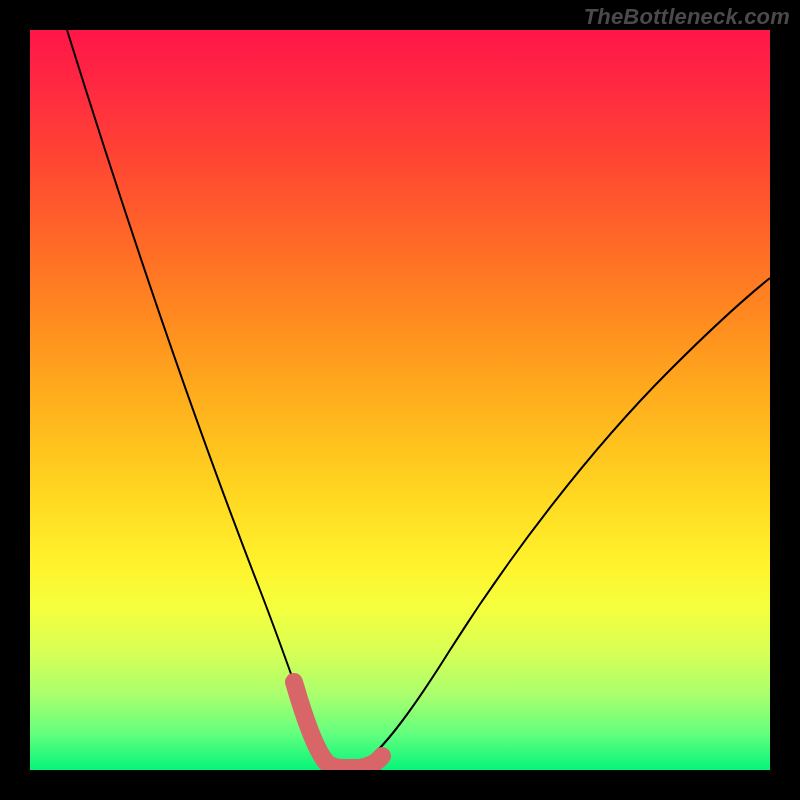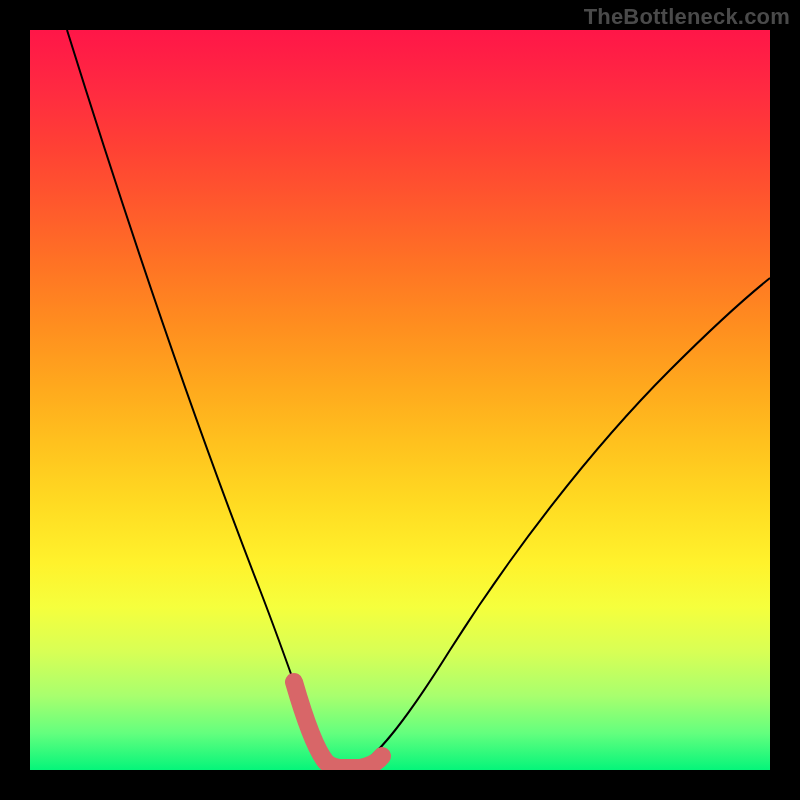--- a/index.html
+++ b/index.html
@@ -48,20 +48,21 @@
   }
   .watermark {
     position: absolute;
     top: 4px;
     right: 10px;
     color: #4a4a4a;
     font-size: 22px;
     font-weight: 600;
     letter-spacing: 0.2px;
     user-select: none;
+    font-style: italic;
   }
   svg.curve {
     position: absolute;
     inset: 0;
   }
   .curve path.line {
     fill: none;
     stroke: #000;
     stroke-width: 2;
   }

